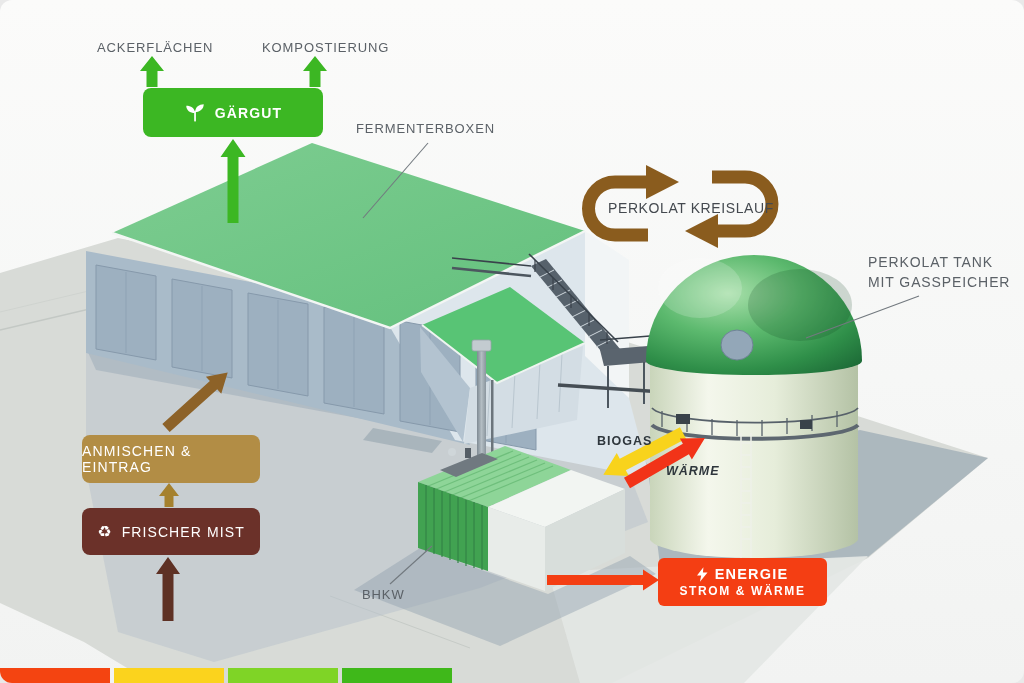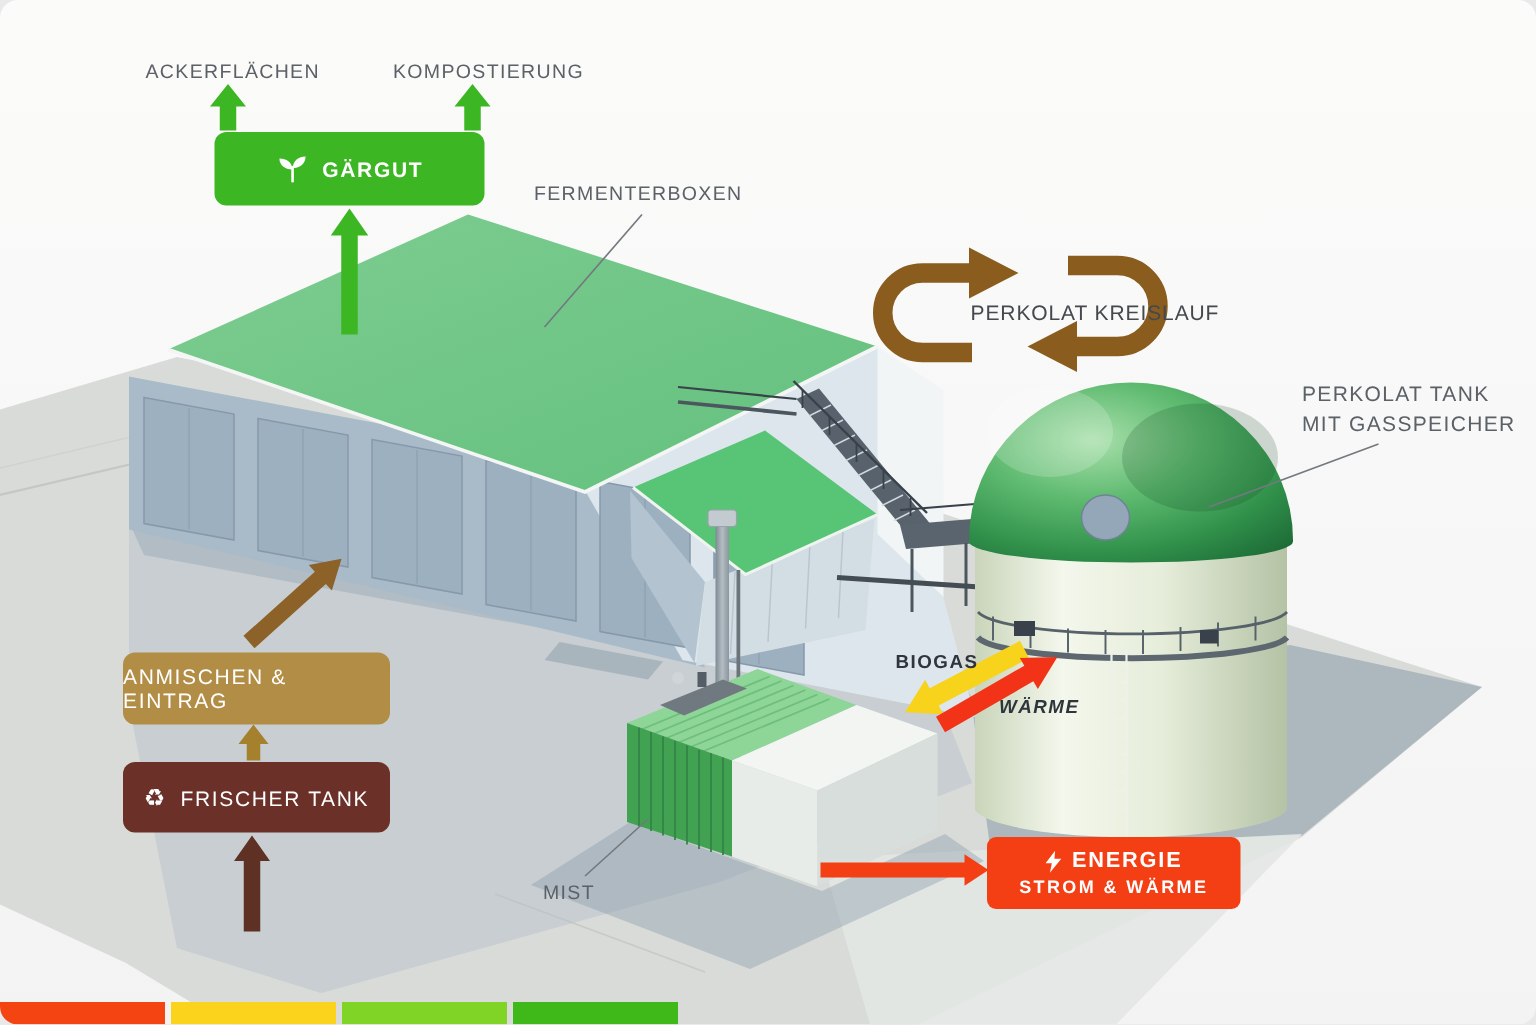--- a/index.html
+++ b/index.html
@@ -13,21 +13,21 @@
   .pill{position:absolute;border-radius:8px;color:#fff;display:flex;align-items:center;
         justify-content:center;gap:9px;font-size:14px;letter-spacing:1.1px;font-weight:500;}
   #gaergut-box{left:143px;top:88px;width:180px;height:49px;background:var(--green);font-weight:600;}
   #anmischen-box{left:82px;top:435px;width:178px;height:48px;background:var(--tan);}
   #frischer-box{left:82px;top:508px;width:178px;height:47px;background:var(--dark_brown);}
   #energie-box{left:658px;top:558px;width:169px;height:48px;background:var(--energy_red);
                flex-direction:column;gap:2px;border-radius:6px;}
   #energie-box .l1{display:flex;align-items:center;gap:7px;font-size:14.5px;font-weight:700;letter-spacing:1.2px;}
   #energie-box .l2{font-size:12px;font-weight:600;letter-spacing:1.6px;}
   .recycle{font-family:"DejaVu Sans",sans-serif;font-size:16px;line-height:1;font-weight:400;}
-  #perkolat-kreislauf-lbl{left:608px;top:200px;color:#44494f;font-size:14px;letter-spacing:.6px;margin-left:39px;}
+  #perkolat-kreislauf-lbl{left:608px;top:200px;color:#44494f;font-size:14px;letter-spacing:.6px;}
   #perkolat-tank-lbl{left:868px;top:252px;line-height:20px;font-size:14px;}
   .legend{position:absolute;left:0;top:668px;height:15px;display:flex;gap:4px;}
   .legend span{display:block;width:110px;height:15px;}
 </style>
 </head>
 <body>
 
 <div class="canvas">
 
   <svg class="layer" width="1024" height="683" viewBox="0 0 1024 683">
@@ -272,27 +272,27 @@
     <div>PERKOLAT TANK</div>
     <div>MIT GASSPEICHER</div>
   </div>
 
   <div class="pill" id="anmischen-box">
     <span>ANMISCHEN &amp; EINTRAG</span>
   </div>
 
   <div class="pill" id="frischer-box">
     <span class="recycle">♻</span>
-    <span>FRISCHER TANK</span>
+    <span>FRISCHER MIST</span>
   </div>
 
   <div class="lbl dark" style="left:597px;top:434px;">BIOGAS</div>
   <div class="lbl dark" style="left:666px;top:464px;font-style:italic;">WÄRME</div>
 
-  <div class="lbl" style="left:362px;top:587px;">MIST</div>
+  <div class="lbl" style="left:362px;top:587px;">BHKW</div>
 
   <div class="pill" id="energie-box">
     <div class="l1">
       <svg width="11" height="15" viewBox="0 0 12 16">
         <polygon points="7,0 0,9 4.6,9 3.2,16 11.5,5.8 6.5,5.8" fill="#fff"></polygon>
       </svg>
       <span>ENERGIE</span>
     </div>
     <div class="l2">STROM &amp; WÄRME</div>
   </div>

